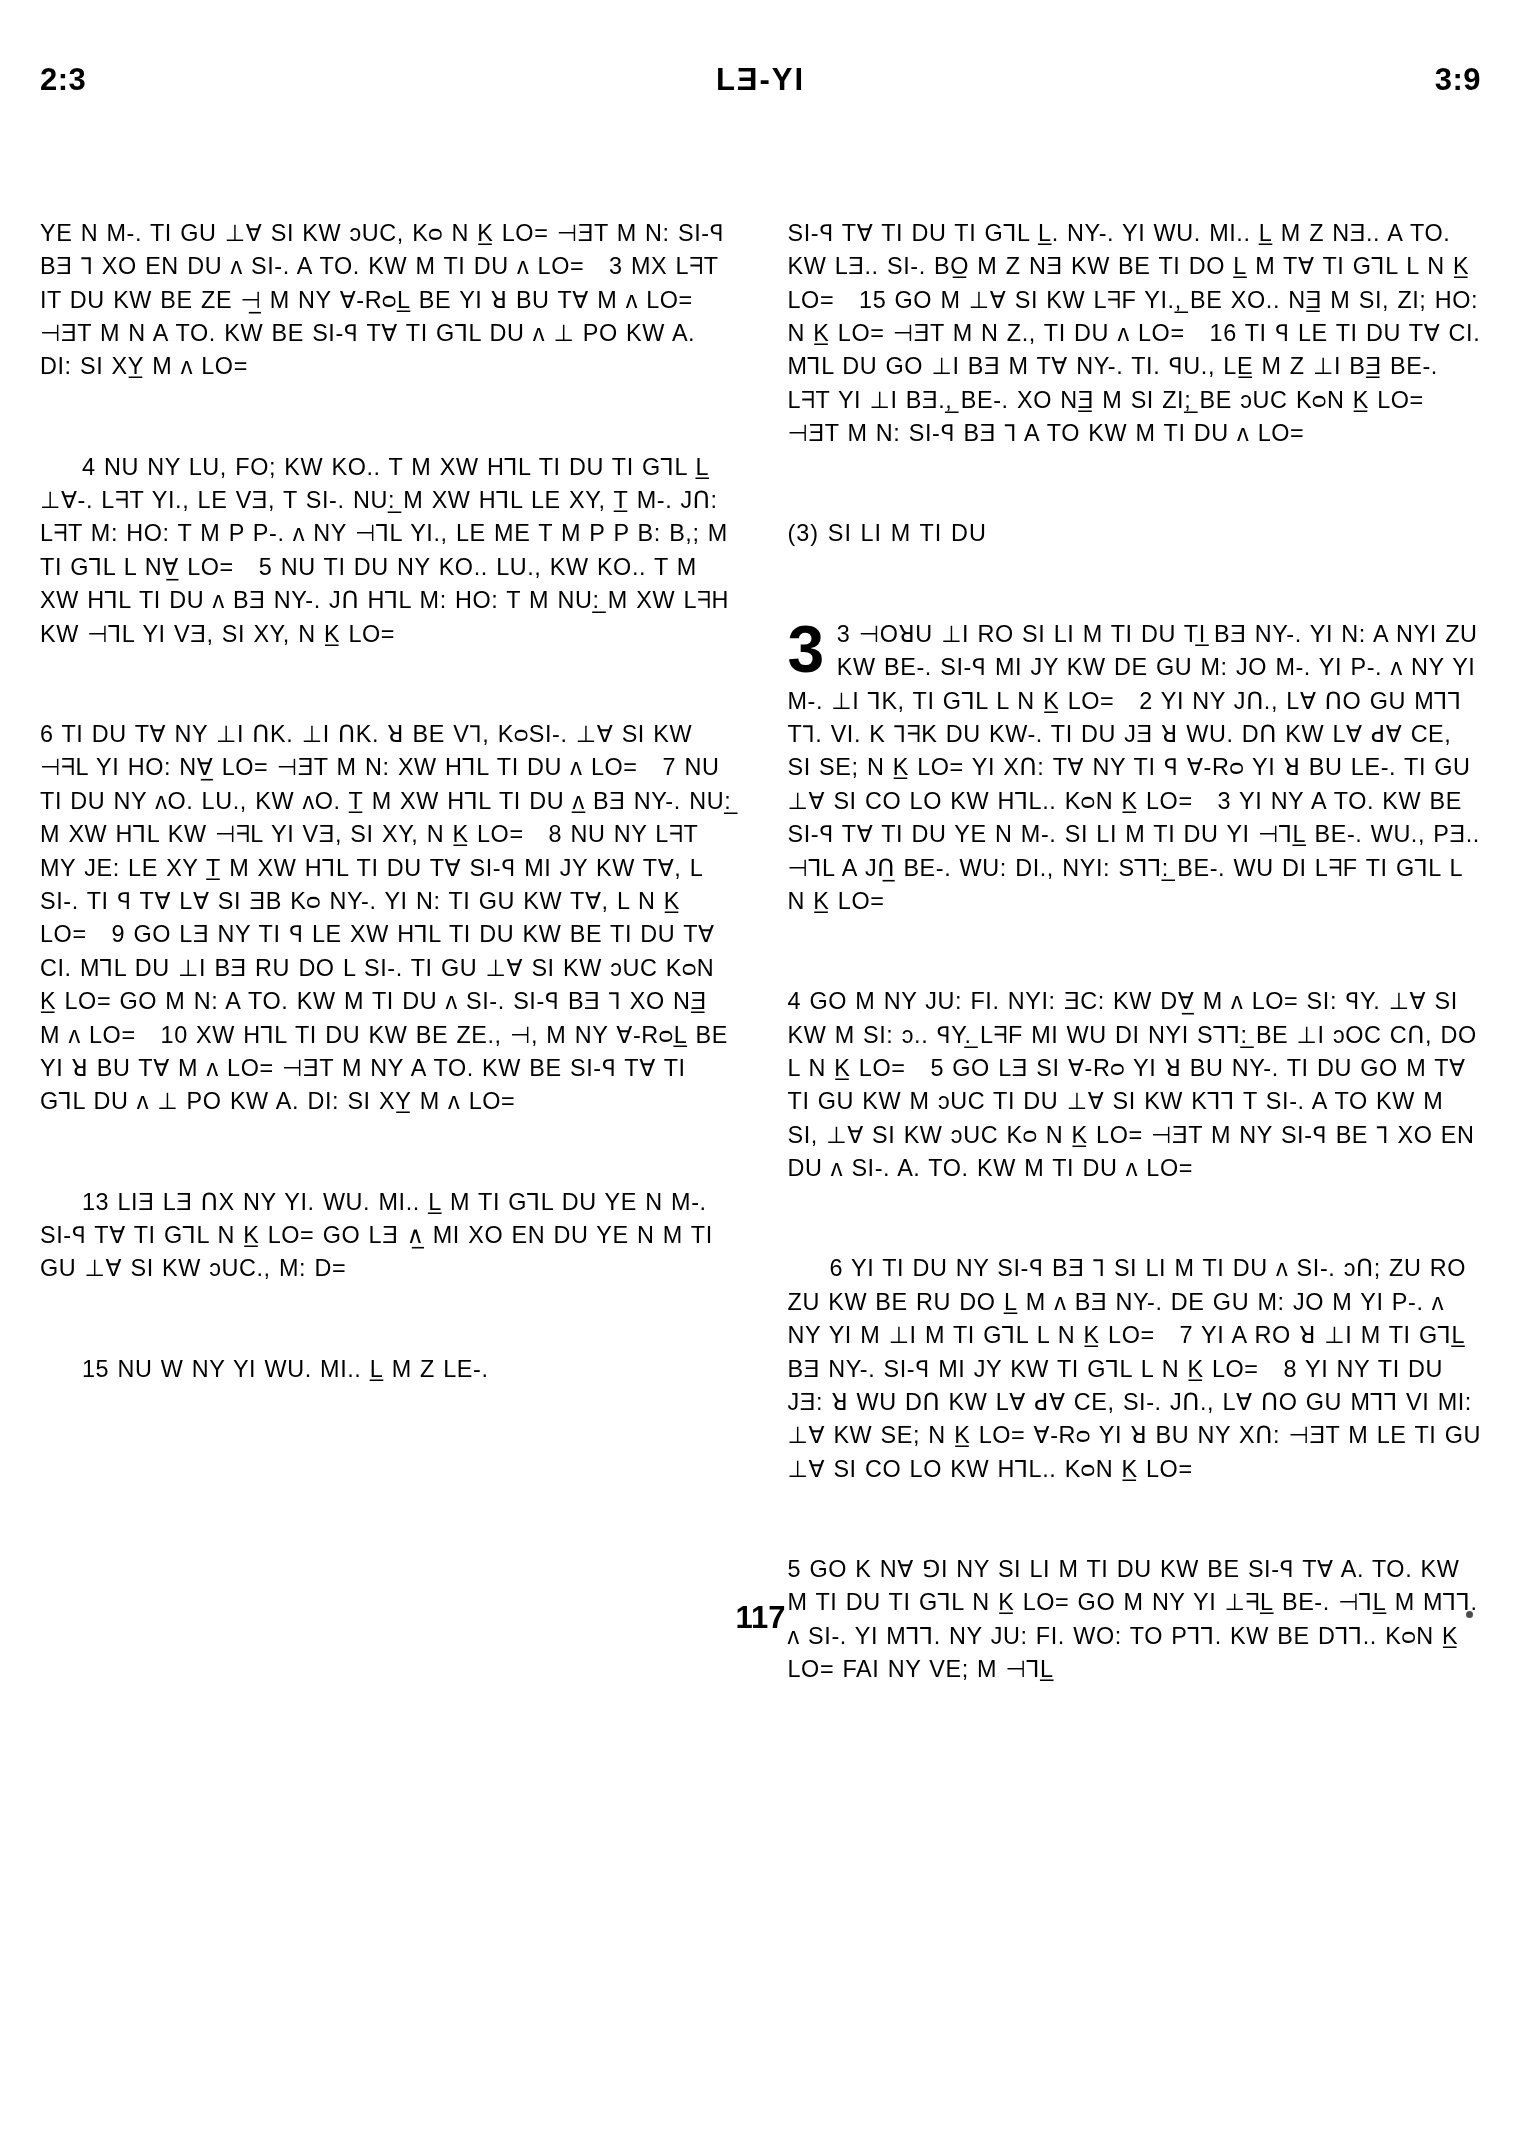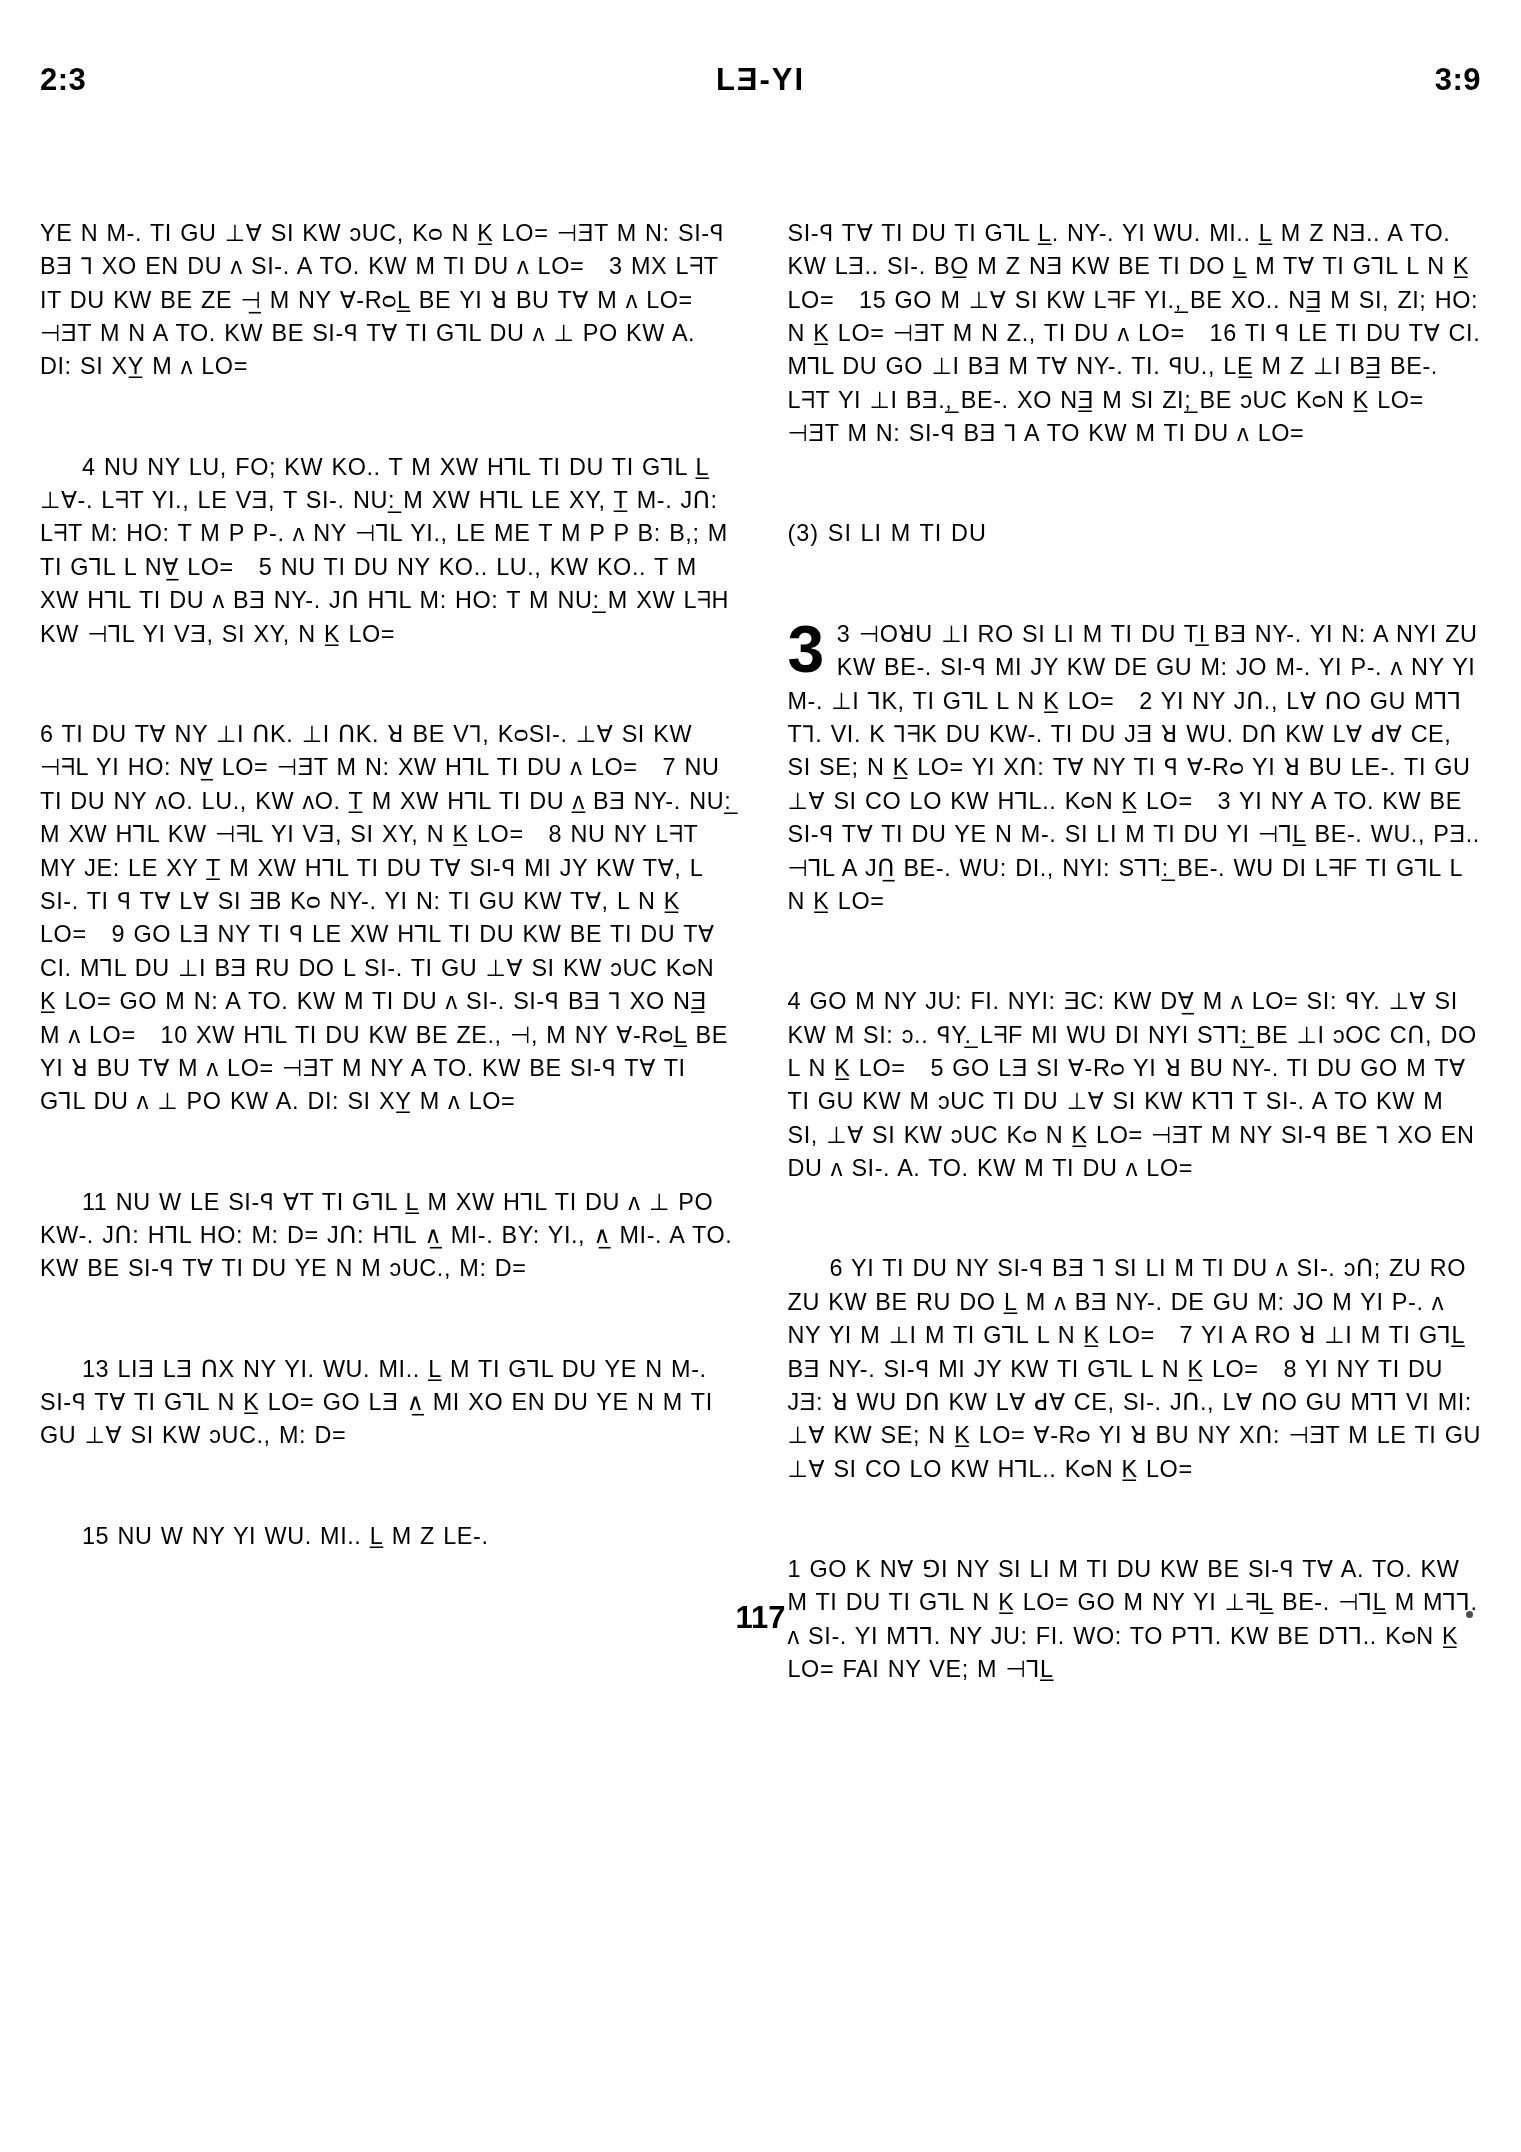--- a/index.html
+++ b/index.html
@@ -116,32 +116,31 @@
     <span class="booktitle">LƎ-YI</span>
     <span class="folio-right">3:9</span>
   </div>
 
   <div class="columns">
 
     <div class="col">
       <p>YE N M-. TI GU ⊥∀ SI KW ᴐUC, Kᴑ N K̲ LO= ⊣ƎT M N: SI-ꟼ BƎ ⅂ XO EN DU ʌ SI-. A TO. KW M TI DU ʌ LO=   3 MX LᖷT IT DU KW BE ZE ⊣̲ M NY ∀-RᴑL̲ BE YI ꓤ BU T∀ M ʌ LO= ⊣ƎT M N A TO. KW BE SI-ꟼ T∀ TI GꓶL DU ʌ ⊥ PO KW A. DI: SI XY̲ M ʌ LO=</p>
       <p class="indent">4 NU NY LU, FO; KW KO.. T M XW HꓶL TI DU TI GꓶL L̲ ⊥∀-. LᖷT YI., LE VƎ, T SI-. NU:̲ M XW HꓶL LE XY, T̲ M-. Jꓵ: LᖷT M: HO: T M P P-. ʌ NY ⊣ꓶL YI., LE ME T M P P B: B,; M TI GꓶL L N∀̲ LO=   5 NU TI DU NY KO.. LU., KW KO.. T M XW HꓶL TI DU ʌ BƎ NY-. Jꓵ HꓶL M: HO: T M NU:̲ M XW LᖷH KW ⊣ꓶL YI VƎ, SI XY, N K̲ LO=</p>
       <p>6 TI DU T∀ NY ⊥I ꓵK. ⊥I ꓵK. ꓤ BE V⅂, KᴑSI-. ⊥∀ SI KW ⊣ᖷL YI HO: N∀̲ LO= ⊣ƎT M N: XW HꓶL TI DU ʌ LO=   7 NU TI DU NY ʌO. LU., KW ʌO. T̲ M XW HꓶL TI DU ʌ̲ BƎ NY-. NU:̲ M XW HꓶL KW ⊣ᖷL YI VƎ, SI XY, N K̲ LO=   8 NU NY LᖷT MY JE: LE XY T̲ M XW HꓶL TI DU T∀ SI-ꟼ MI JY KW T∀, L SI-. TI ꟼ T∀ L∀ SI ƎB Kᴑ NY-. YI N: TI GU KW T∀, L N K̲ LO=   9 GO LƎ NY TI ꟼ LE XW HꓶL TI DU KW BE TI DU T∀ CI. MꓶL DU ⊥I BƎ RU DO L SI-. TI GU ⊥∀ SI KW ᴐUC KᴑN K̲ LO= GO M N: A TO. KW M TI DU ʌ SI-. SI-ꟼ BƎ ⅂ XO NƎ̲ M ʌ LO=   10 XW HꓶL TI DU KW BE ZE., ⊣, M NY ∀-RᴑL̲ BE YI ꓤ BU T∀ M ʌ LO= ⊣ƎT M NY A TO. KW BE SI-ꟼ T∀ TI GꓶL DU ʌ ⊥ PO KW A. DI: SI XY̲ M ʌ LO=</p>
-      <p class="indent">11 NU W LE SI-ꟼ ∀T TI GꓶL L̲ M XW HꓶL TI DU ʌ ⊥ PO KW-. Jꓵ: HꓶL HO: M: D= Jꓵ: HꓶL ∧̲ MI-. BY: YI., ∧̲ MI-. A TO. KW BE SI-ꟼ T∀ TI DU YE N M ᴐUC., M: D=</p>
       <p class="indent">13 LIƎ LƎ ꓵX NY YI. WU. MI.. L̲ M TI GꓶL DU YE N M-. SI-ꟼ T∀ TI GꓶL N K̲ LO= GO LƎ ∧̲ MI XO EN DU YE N M TI GU ⊥∀ SI KW ᴐUC., M: D=</p>
       <p class="indent">15 NU W NY YI WU. MI.. L̲ M Z LE-.</p>
     </div>
 
     <div class="col">
       <p>SI-ꟼ T∀ TI DU TI GꓶL L̲. NY-. YI WU. MI.. L̲ M Z NƎ.. A TO. KW LƎ.. SI-. BO̲ M Z NƎ KW BE TI DO L̲ M T∀ TI GꓶL L N K̲ LO=   15 GO M ⊥∀ SI KW LᖷF YI.,̲ BE XO.. NƎ̲ M SI, ZI; HO: N K̲ LO= ⊣ƎT M N Z., TI DU ʌ LO=   16 TI ꟼ LE TI DU T∀ CI. MꓶL DU GO ⊥I BƎ M T∀ NY-. TI. ꟼU., LE̲ M Z ⊥I BƎ̲ BE-. LᖷT YI ⊥I BƎ.,̲ BE-. XO NƎ̲ M SI ZI;̲ BE ᴐUC KᴑN K̲ LO= ⊣ƎT M N: SI-ꟼ BƎ ⅂ A TO KW M TI DU ʌ LO=</p>
       <p class="section-head">(3) SI LI M TI DU</p>
       <p><span class="chapnum">3</span><span>3 ⊣OꓤU ⊥I RO SI LI M TI DU TI̲ BƎ NY-. YI N: A NYI ZU KW BE-. SI-ꟼ MI JY KW DE GU M: JO M-. YI P-. ʌ NY YI M-. ⊥I ꓶK, TI GꓶL L N K̲ LO=   2 YI NY Jꓵ., L∀ ꓵO GU Mꓶ⅂ T⅂. VI. K ⅂ᖷK DU KW-. TI DU JƎ ꓤ WU. Dꓵ KW L∀ ꓒ∀ CE, SI SE; N K̲ LO= YI Xꓵ: T∀ NY TI ꟼ ∀-Rᴑ YI ꓤ BU LE-. TI GU ⊥∀ SI CO LO KW HꓶL.. KᴑN K̲ LO=   3 YI NY A TO. KW BE SI-ꟼ T∀ TI DU YE N M-. SI LI M TI DU YI ⊣ꓶL̲ BE-. WU., PƎ.. ⊣ꓶL A Jꓵ̲ BE-. WU: DI., NYI: Sꓶ⅂:̲ BE-. WU DI LᖷF TI GꓶL L N K̲ LO=</span></p>
       <p>4 GO M NY JU: FI. NYI: ƎC: KW D∀̲ M ʌ LO= SI: ꟼY. ⊥∀ SI KW M SI: ᴐ.. ꟼY.̲ LᖷF MI WU DI NYI Sꓶ⅂:̲ BE ⊥I ᴐOC Cꓵ, DO L N K̲ LO=   5 GO LƎ SI ∀-Rᴑ YI ꓤ BU NY-. TI DU GO M T∀ TI GU KW M ᴐUC TI DU ⊥∀ SI KW Kꓶ⅂ T SI-. A TO KW M SI, ⊥∀ SI KW ᴐUC Kᴑ N K̲ LO= ⊣ƎT M NY SI-ꟼ BE ⅂ XO EN DU ʌ SI-. A. TO. KW M TI DU ʌ LO=</p>
       <p class="indent">6 YI TI DU NY SI-ꟼ BƎ ⅂ SI LI M TI DU ʌ SI-. ᴐꓵ; ZU RO ZU KW BE RU DO L̲ M ʌ BƎ NY-. DE GU M: JO M YI P-. ʌ NY YI M ⊥I M TI GꓶL L N K̲ LO=   7 YI A RO ꓤ ⊥I M TI GꓶL̲ BƎ NY-. SI-ꟼ MI JY KW TI GꓶL L N K̲ LO=   8 YI NY TI DU JƎ: ꓤ WU Dꓵ KW L∀ ꓒ∀ CE, SI-. Jꓵ., L∀ ꓵO GU Mꓶ⅂ VI MI: ⊥∀ KW SE; N K̲ LO= ∀-Rᴑ YI ꓤ BU NY Xꓵ: ⊣ƎT M LE TI GU ⊥∀ SI CO LO KW HꓶL.. KᴑN K̲ LO=</p>
-      <p>1 GO K N∀ ꓨI NY SI LI M TI DU KW BE SI-ꟼ T∀ A. TO. KW M TI DU TI GꓶL N K̲ LO= GO M NY YI ⊥ᖷL̲ BE-. ⊣ꓶL̲ M Mꓶ⅂. ʌ SI-. YI Mꓶ⅂. NY JU: FI. WO: TO Pꓶ⅂. KW BE Dꓶ⅂.. KᴑN K̲ LO= FAI NY VE; M ⊣ꓶL̲</p>
+      <p>5 GO K N∀ ꓨI NY SI LI M TI DU KW BE SI-ꟼ T∀ A. TO. KW M TI DU TI GꓶL N K̲ LO= GO M NY YI ⊥ᖷL̲ BE-. ⊣ꓶL̲ M Mꓶ⅂. ʌ SI-. YI Mꓶ⅂. NY JU: FI. WO: TO Pꓶ⅂. KW BE Dꓶ⅂.. KᴑN K̲ LO= FAI NY VE; M ⊣ꓶL̲</p>
     </div>
 
   </div>
 
   <div class="folio-bottom">117</div>
   <div class="speck"></div>
 
 </div>
 
 </body></html>

